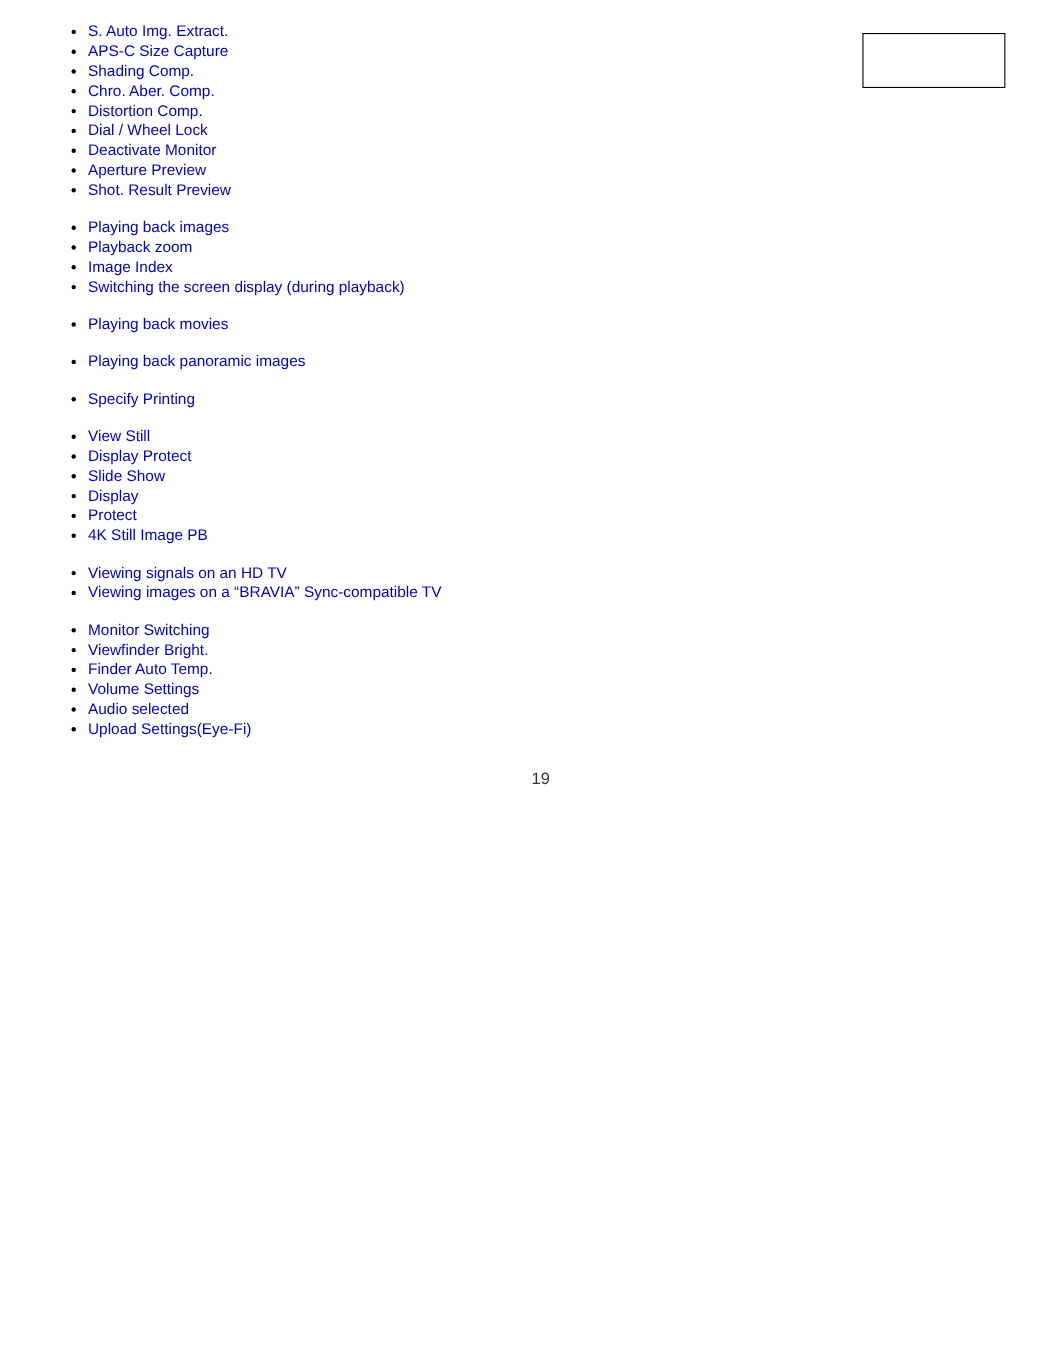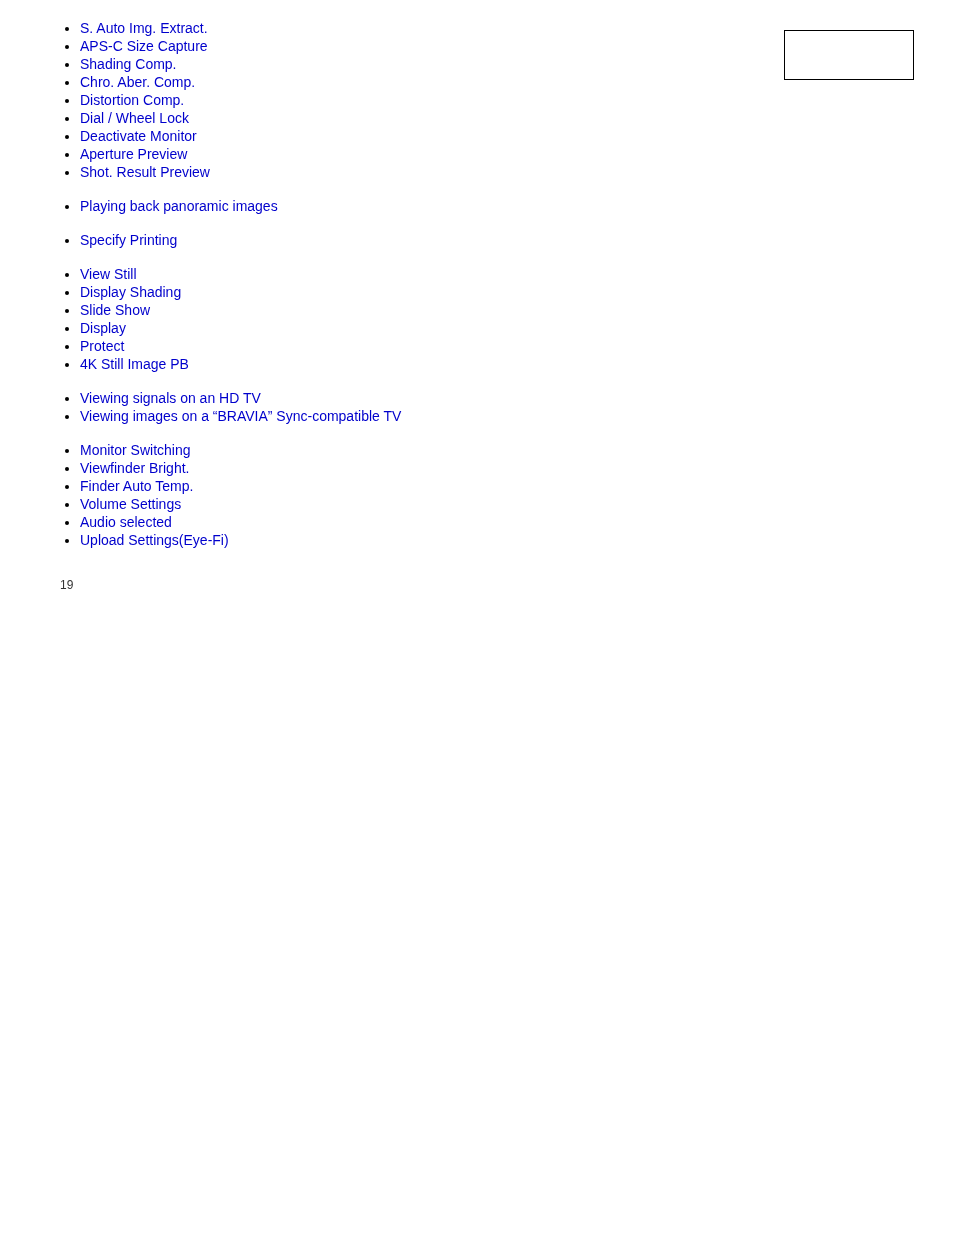--- a/index.html
+++ b/index.html
@@ -36,22 +36,23 @@
       margin-bottom: 2px;
     }
     ul li a {
       color: #0000cc;
       text-decoration: none;
     }
     .section {
       margin-bottom: 18px;
     }
     .page-number {
+      text-align: center;
       margin-top: 30px;
-      font-size: 12px;
+      font-size: 15px;
       color: #333;
     }
   </style>
 </head>
 <body>
 
 <div class="page-container">
   <div class="top-right-box"></div>
 
   <div id="sections-container">
@@ -63,32 +64,45 @@
           <li><a href="#">Chro. Aber. Comp.</a></li>
           <li><a href="#">Distortion Comp.</a></li>
           <li><a href="#">Dial / Wheel Lock</a></li>
           <li><a href="#">Deactivate Monitor</a></li>
           <li><a href="#">Aperture Preview</a></li>
           <li><a href="#">Shot. Result Preview</a></li>
         </ul>
       </div>
       <div class="section">
         <ul>
+          <li><a href="#">Playing back images</a></li>
+          <li><a href="#">Playback zoom</a></li>
+          <li><a href="#">Image Index</a></li>
+          <li><a href="#">Switching the screen display (during playback)</a></li>
+        </ul>
+      </div>
+      <div class="section">
+        <ul>
+          <li><a href="#">Playing back movies</a></li>
+        </ul>
+      </div>
+      <div class="section">
+        <ul>
           <li><a href="#">Playing back panoramic images</a></li>
         </ul>
       </div>
       <div class="section">
         <ul>
           <li><a href="#">Specify Printing</a></li>
         </ul>
       </div>
       <div class="section">
         <ul>
           <li><a href="#">View Still</a></li>
-          <li><a href="#">Display Shading</a></li>
+          <li><a href="#">Display Protect</a></li>
           <li><a href="#">Slide Show</a></li>
           <li><a href="#">Display</a></li>
           <li><a href="#">Protect</a></li>
           <li><a href="#">4K Still Image PB</a></li>
         </ul>
       </div>
       <div class="section">
         <ul>
           <li><a href="#">Viewing signals on an HD TV</a></li>
           <li><a href="#">Viewing images on a “BRAVIA” Sync-compatible TV</a></li>

